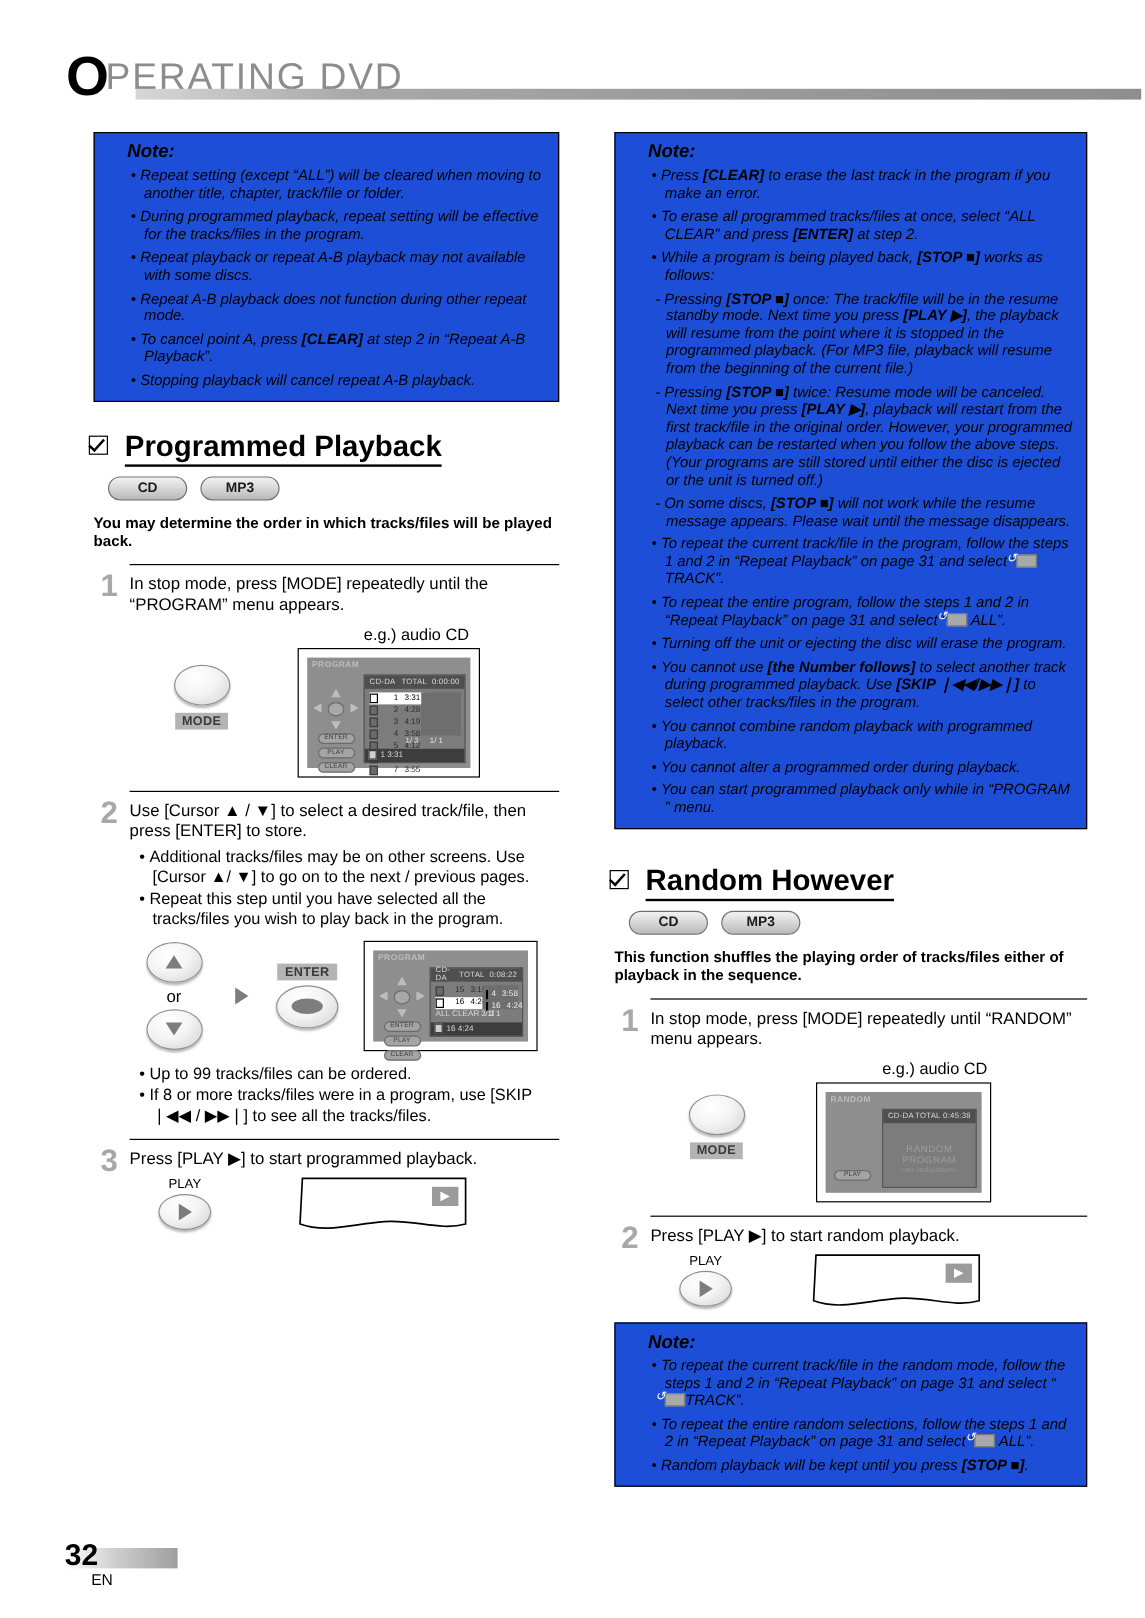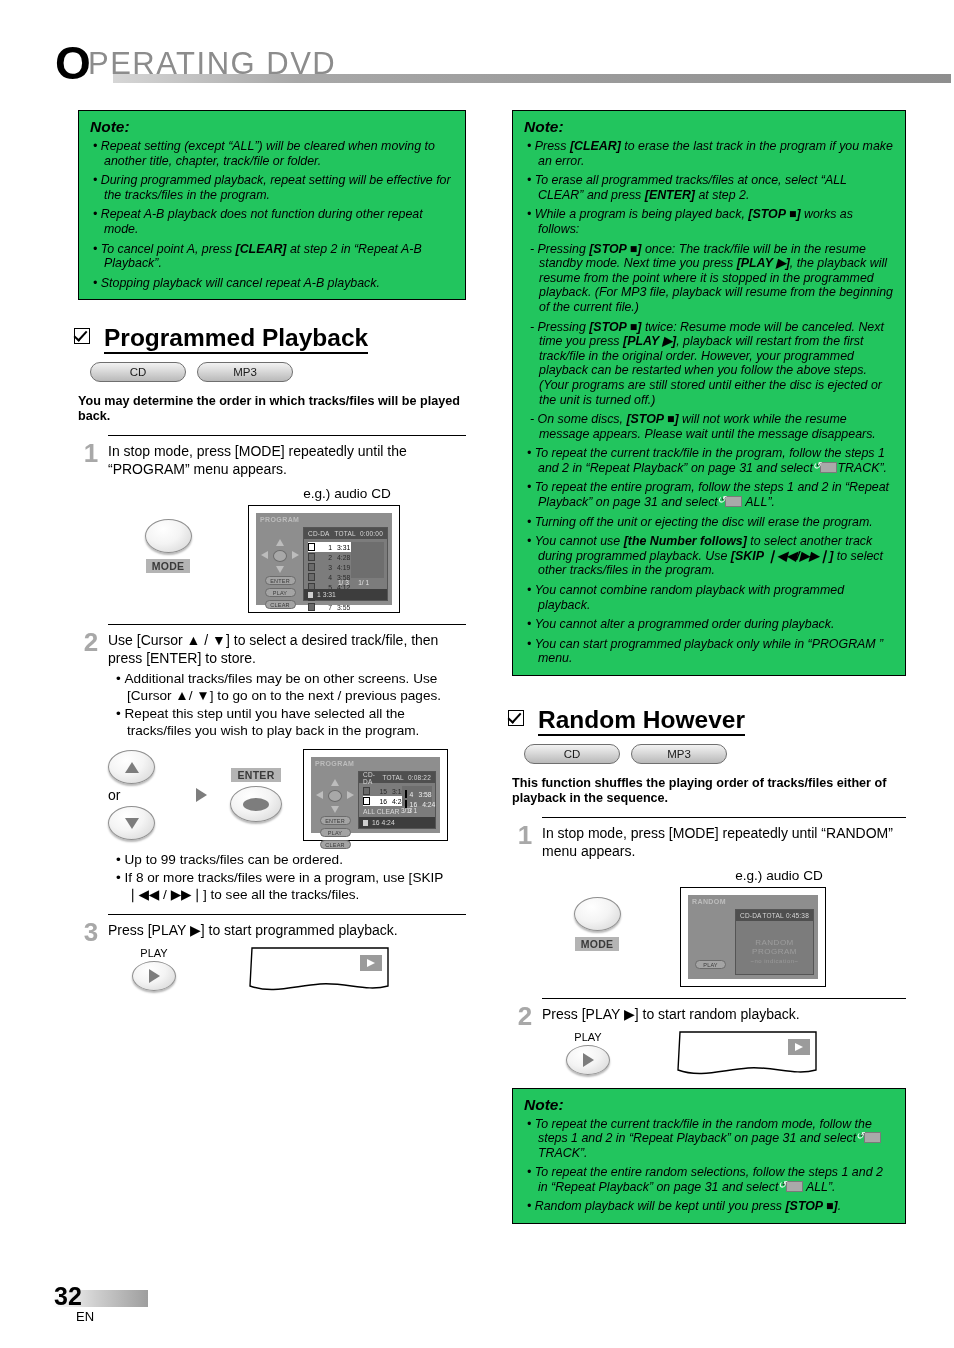--- a/index.html
+++ b/index.html
@@ -27,21 +27,21 @@
   .hdr-rule{
     position:absolute;left:58px;top:30px;width:838px;height:9px;
     background:linear-gradient(to right,#d6d6d6 0%,#a8a8a8 22%,#9a9a9a 60%,#8e8e8e 100%);
   }
 
   
   .colL{position:absolute;left:78px;top:110px;width:388px;}
   .colR{position:absolute;left:512px;top:110px;width:394px;}
 
   
-  .note{border:1.6px solid #000;padding:7px 10px 9px 10px;box-sizing:border-box;background:#22c55e;}
+  .note{border:1.6px solid #000;padding:7px 10px 9px 26px;box-sizing:border-box;background:#1d4ed8;}
   .note-title{font-size:15.5px;font-weight:bold;font-style:italic;margin:0 0 3px 1px;}
   .note ul{list-style:none;margin:0;padding:0;}
   .note li{
     font-style:italic;font-size:12.4px;line-height:14.6px;
     padding-left:11px;text-indent:-11px;margin:0 0 5px 4px;
   }
   .note li:last-child{margin-bottom:0;}
   .note li.sub{padding-left:10px;text-indent:-9px;margin-left:6px;}
   .note li .bl{font-weight:bold;font-style:italic;}
   .note li .dot::before{content:"\2022\00a0";}
@@ -57,24 +57,24 @@
   .sec-h .chk::after{
     content:"";position:absolute;left:2px;top:-1px;width:5px;height:11px;
     border:solid #000;border-width:0 2.2px 2.2px 0;transform:rotate(42deg);
   }
   .sec-h h2{
     margin:0;font-size:24.5px;font-weight:bold;line-height:27px;
     display:inline-block;border-bottom:2.4px solid #000;padding-bottom:1px;
   }
   .badges{margin:8px 0 0 12px;display:flex;gap:11px;}
   .badge{
-    width:96px;height:20px;border-radius:10px;
+    width:66px;height:20px;border-radius:10px;
     border:1.6px solid #6f6f6f;
     background:linear-gradient(to bottom,#f2f2f2 0%,#dcdcdc 40%,#b9b9b9 100%);
-    font-size:11.5px;font-weight:normal;color:#1a1a1a;
+    font-size:11.5px;font-weight:bold;color:#1a1a1a;
     display:flex;align-items:center;justify-content:center;
     box-sizing:border-box;
   }
   .lead{
     font-size:12.6px;font-weight:bold;line-height:15px;margin:12px 0 0 0;
   }
 
   
   .step{border-top:1.4px solid #000;margin-top:11px;padding-top:7px;position:relative;}
   .step-num{
@@ -189,20 +189,21 @@
     <div class="hdr-rule"></div>
   </div>
 
   <div class="colL">
 
     <div class="note">
       <div class="note-title">Note:</div>
       <ul id="left-note-list">
           <li><span class="dot"></span>Repeat setting (except “ALL”) will be cleared when moving to another title, chapter, track/file or folder.</li>
           <li><span class="dot"></span>During programmed playback, repeat setting will be effective for the tracks/files in the program.</li>
+          <li><span class="dot"></span>Repeat playback or repeat A-B playback may not available with some discs.</li>
           <li><span class="dot"></span>Repeat A-B playback does not function during other repeat mode.</li>
           <li><span class="dot"></span>To cancel point A, press <span class="bl">[CLEAR]</span> at step 2 in “Repeat A-B Playback”.</li>
           <li><span class="dot"></span>Stopping playback will cancel repeat A-B playback.</li>
         </ul>
     </div>
 
     <div class="sec">
       <div class="sec-h">
         <span class="chk"></span>
         <h2>Programmed Playback</h2>
@@ -294,21 +295,21 @@
 
       <div class="step" style="margin-left:30px;">
         <span class="step-num">2</span>
         <p class="step-txt" id="p-step2">Use <span class="bl">[Cursor ▲ / ▼]</span> to select a desired track/file, then press <span class="bl">[ENTER]</span> to store.</p>
         <ul id="p-step2-bullets">
             <li>Additional tracks/files may be on other screens. Use <span class="bl">[Cursor ▲/ ▼]</span> to go on to the next / previous pages.</li>
             <li>Repeat this step until you have selected all the tracks/files you wish to play back in the program.</li>
           </ul>
 
         <div style="display:flex;align-items:center;gap:6px;margin-top:10px;">
-          <div style="display:flex;flex-direction:column;align-items:flex-start;width:74px;">
+          <div style="display:flex;flex-direction:column;align-items:center;width:74px;">
             <div class="btn-oval">
                 <span class="tri-up"></span>
               </div>
             <span style="font-size:14px;margin:3px 0;">or</span>
             <div class="btn-oval">
                 <span class="tri-dn"></span>
               </div>
           </div>
           <span class="tri-rt" style="margin:0 8px;"></span>
           <div style="display:flex;flex-direction:column;align-items:center;width:70px;">

